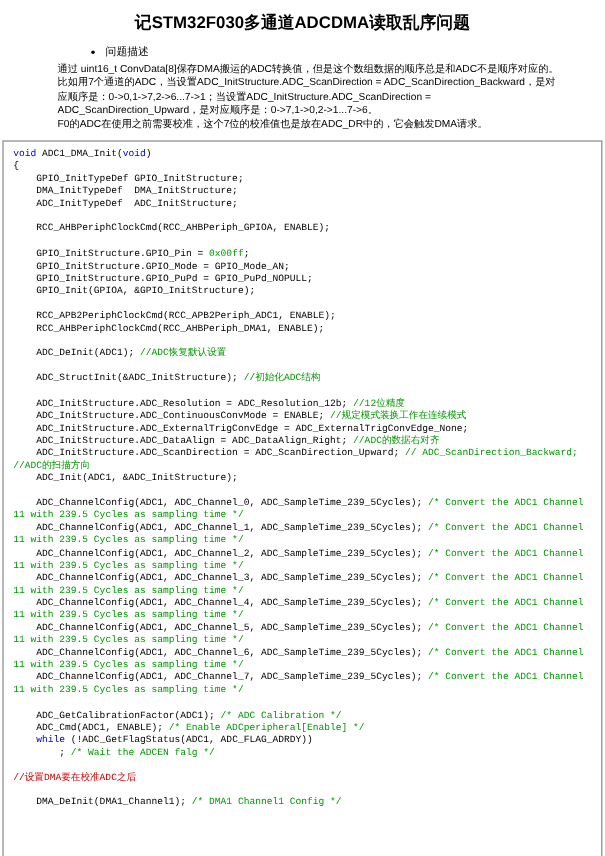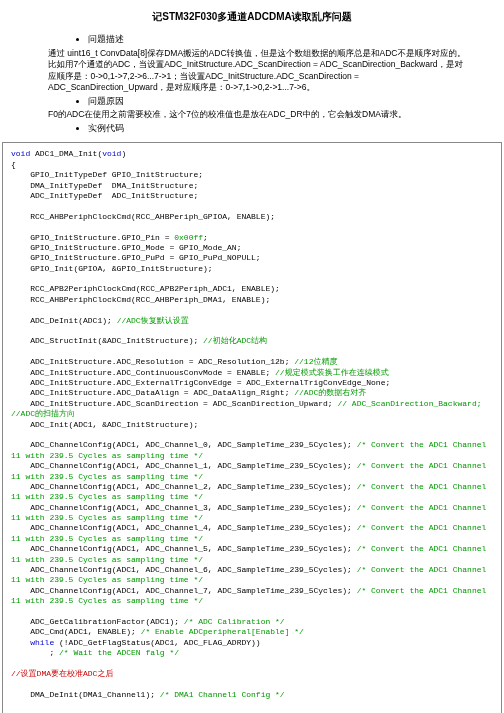--- a/index.html
+++ b/index.html
@@ -1,16 +1,16 @@
 <!DOCTYPE html>
 <html><head>
 <meta charset="utf-8">
 <style>
 body{margin:0;padding:0;font-family:Arial,"Microsoft YaHei",sans-serif;font-size:9px;background:#fff;color:#000;width:504px}
-.title{text-align:center;font-size:10px;font-weight:bold;padding:10px 0 8px}
+.title{text-align:center;font-size:14px;font-weight:bold;padding:10px 0 8px}
 .content{padding:0 34px}
 .bullet{list-style:disc;margin:2px 0 2px 14px;font-size:9px}
 .bullet li{margin:1px 0;line-height:1.3}
 .para{font-size:8.5px;line-height:1.35;margin-left:14px}
 .redtxt{color:#c00}
 .codebox{border:1px solid #888;margin:8px 2px;padding:6px 8px;font-size:8px;line-height:1.3;white-space:pre-wrap;word-break:break-all;font-family:"Courier New",monospace}
 .kw{color:#0000cc}
 .num{color:#009900}
 .cmt{color:#009900}
 .redcmt{color:#cc0000}
@@ -19,28 +19,22 @@
 <body>
 
 <div class="title">记STM32F030多通道ADCDMA读取乱序问题</div>
 
 <div class="content">
 <ul class="bullet">
 <li>问题描述</li>
 </ul>
 <div class="para">通过 uint16_t ConvData[8]保存DMA搬运的ADC转换值，但是这个数组数据的顺序总是和ADC不是顺序对应的。比如用7个通道的ADC，当设置ADC_InitStructure.ADC_ScanDirection = ADC_ScanDirection_Backward，是对应顺序是：0-&gt;0,1-&gt;7,2-&gt;6...7-&gt;1；当设置ADC_InitStructure.ADC_ScanDirection = ADC_ScanDirection_Upward，是对应顺序是：0-&gt;7,1-&gt;0,2-&gt;1...7-&gt;6。</div>
 
-<ul class="bullet">
-<li>问题原因</li>
-</ul>
 <div class="para">F0的ADC在使用之前需要校准，这个7位的校准值也是放在ADC_DR中的，它会触发DMA请求。</div>
 
-<ul class="bullet">
-<li>实例代码</li>
-</ul>
 </div>
 
 <div class="codebox"><span class="kw">void</span><span> ADC1_DMA_Init(</span><span class="kw">void</span><span>)</span>
 <span>{</span>
 <span>    GPIO_InitTypeDef GPIO_InitStructure;</span>
 <span>    DMA_InitTypeDef  DMA_InitStructure;</span>
 <span>    ADC_InitTypeDef  ADC_InitStructure;</span>
 <span></span>
 <span>    RCC_AHBPeriphClockCmd(RCC_AHBPeriph_GPIOA, ENABLE);</span>
 <span></span>

